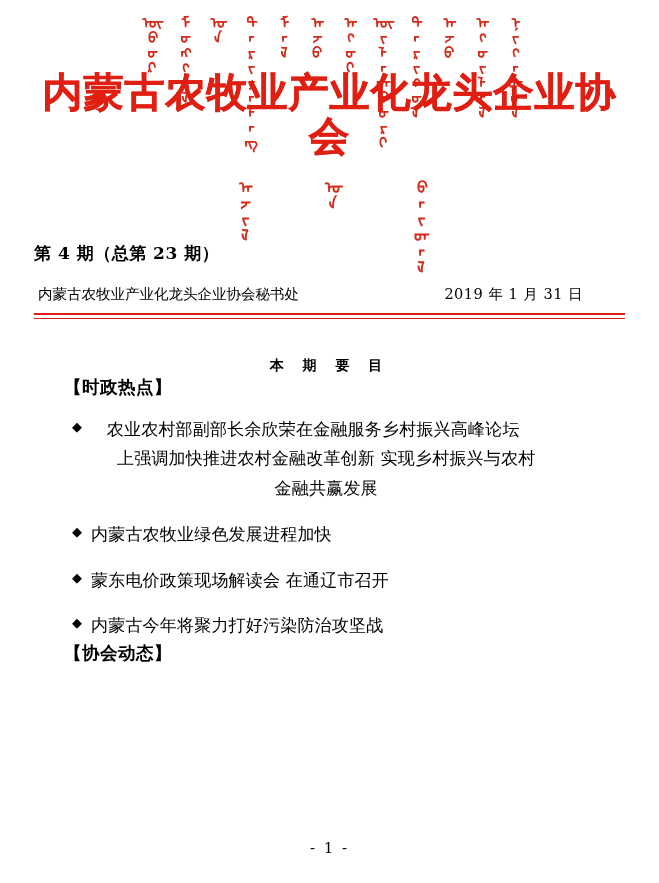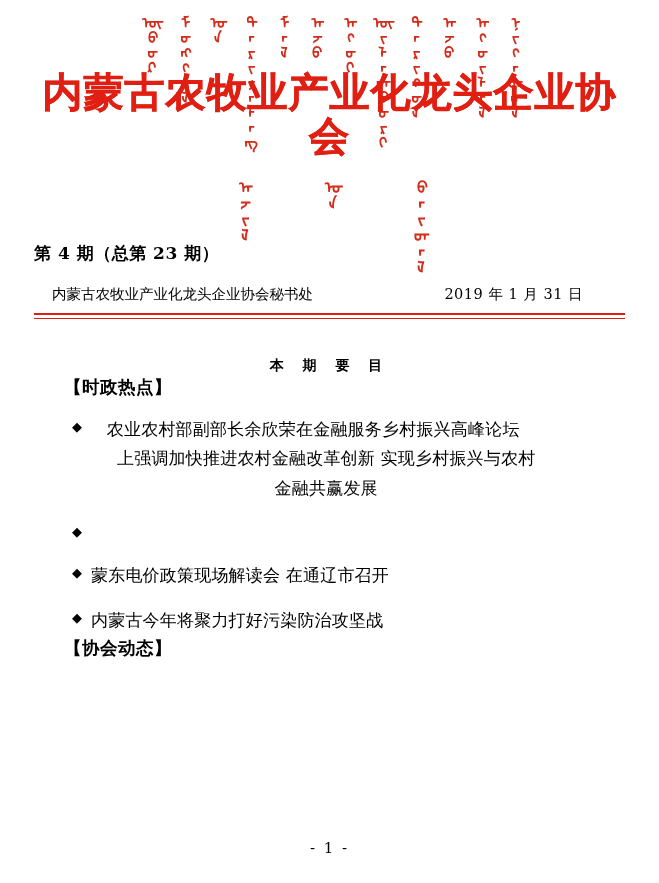--- a/index.html
+++ b/index.html
@@ -89,21 +89,20 @@
     margin-top: 12px;
   }
   .meta-line {
     display: flex;
     justify-content: space-between;
     align-items: center;
     font-family: "DejaVu Serif", serif;
     font-size: 14.5px;
     margin-top: 20px;
     padding: 0 6px 0 4px;
-    margin-left: 14px;
   }
   .meta-left { letter-spacing: 0px; }
   .meta-right { letter-spacing: 0.5px; padding-right: 36px; }
 
   .rule-wrap { margin-top: 9px; }
   .rule-thick {
     height: 2.2px;
     background: #e01f12;
   }
   .rule-thin {
@@ -211,20 +210,21 @@
     <span class="bullet">◆</span>
     <span class="entry-text">
       <span>农业农村部副部长余欣荣在金融服务乡村振兴高峰论坛</span>
       <span class="cont">上强调加快推进农村金融改革创新  实现乡村振兴与农村</span>
       <span class="cont">金融共赢发展</span>
     </span>
   </div>
 
   <div class="entry">
     <span class="bullet">◆</span>
+    <span class="entry-text">内蒙古农牧业绿色发展进程加快</span>
   </div>
   <div class="entry">
     <span class="bullet">◆</span>
     <span class="entry-text">蒙东电价政策现场解读会  在通辽市召开</span>
   </div>
   <div class="entry">
     <span class="bullet">◆</span>
     <span class="entry-text">内蒙古今年将聚力打好污染防治攻坚战</span>
   </div>
 

